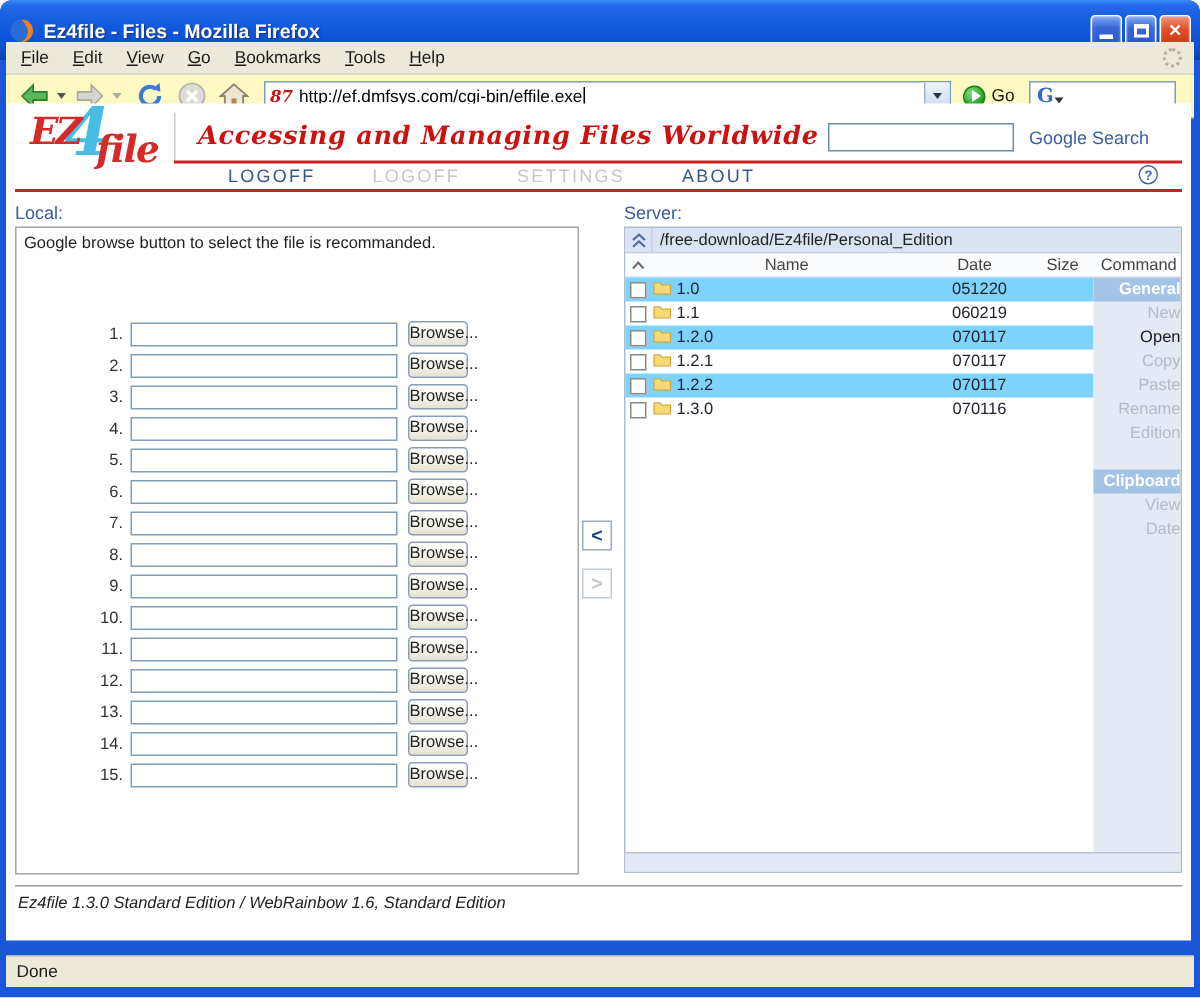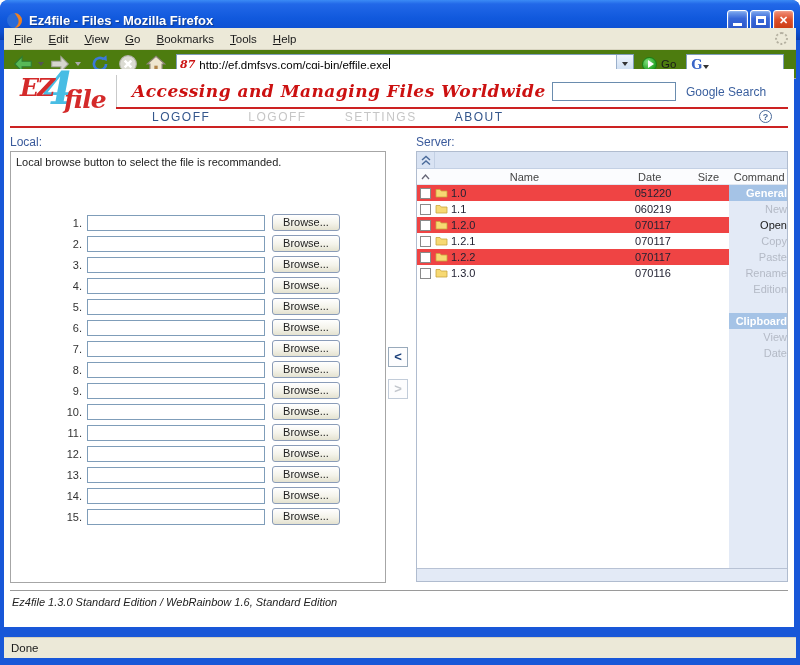--- a/index.html
+++ b/index.html
@@ -27,21 +27,21 @@
 
   
   .menubar { position:absolute; left:4px; top:28px; width:792px; height:22px;
     background:#ece9d8; border-bottom:1px solid #d8d4c0; display:flex; align-items:center; padding:0 2px; }
   .menu-item { padding:3px 8px; color:#1a1a1a; font-size:11.5px; }
   .throbber { position:absolute; right:8px; top:4px; width:13px; height:13px;
     border:2px dotted #b4b0a0; border-radius:50%; }
 
   
   .navbar { position:absolute; left:4px; top:50px; width:792px; height:29px;
-    background:#4d7c0f; border-bottom:1px solid #aca89a; display:flex; align-items:center; padding:0 8px; }
+    background:#fef9c3; border-bottom:1px solid #aca89a; display:flex; align-items:center; padding:0 8px; }
   .tb-btn { display:flex; align-items:center; margin-right:2px; }
   .caret { width:0; height:0; border-left:3px solid transparent; border-right:3px solid transparent;
     border-top:4px solid #555; margin:0 5px 0 2px; }
   .caret.dis { border-top-color:#aaa; }
   .urlbar { display:flex; align-items:center; height:20px; width:458px;
     border:1px solid #7f9db9; background:#fff; margin-left:6px; }
   .url-fav { font-family:"DejaVu Serif", serif; font-style:italic; font-weight:bold;
     color:#cc1111; font-size:11px; padding:0 4px 0 3px; }
   .url-text { flex:1; font-size:11.5px; color:#000; white-space:nowrap; overflow:hidden; display:flex; align-items:flex-end; }
   .caret-bar { width:1px; height:13px; background:#000; margin-left:1px; }
@@ -87,42 +87,42 @@
   .sec-label { position:absolute; top:66px; font-size:12px; color:#3a5a9b; }
   .sec-label.local { left:6px; }
   .sec-label.server { left:412px; }
 
   
   .local-panel { position:absolute; left:6px; top:82px; width:376px; height:432px; border:1px solid #a6a6a6; }
   .hint { position:absolute; left:5px; top:4px; font-size:11px; color:#222; }
   .file-row { position:absolute; left:0; height:21px; display:flex; align-items:center; width:100%; }
   .row-num { width:76px; text-align:right; padding-right:5px; color:#333; font-size:11px; }
   .path-input { width:178px; height:16px; border:1px solid #7f9db9; font-size:11px; padding:0 2px; }
-  .browse-btn { margin-left:7px; width:68px; height:17px; font-size:11px; color:#222;
+  .browse-btn { margin-left:7px; width:40px; height:17px; font-size:11px; color:#222;
     border:1px solid #8a9cb8; border-radius:3px;
     background:linear-gradient(180deg,#ffffff 0%,#f4f3ea 55%,#e4e2d0 100%); text-align:center; line-height:15px; }
 
   
   .xfer { position:absolute; width:20px; height:20px; border:1px solid #c2ccd9; background:#fdfdfe;
     text-align:center; line-height:18px; font-size:13px; font-weight:bold; }
   .xfer.left { left:384px; top:278px; color:#1a3f7a; border-color:#9ab; }
   .xfer.right { left:384px; top:310px; color:#c2c6cc; }
 
   
   .server-panel { position:absolute; left:412px; top:82px; width:372px; height:431px; border:1px solid #b0bccf; }
   .pathbar { position:absolute; left:0; top:0; width:100%; height:17px; background:#d9e3f3;
     border-bottom:1px solid #c3d0e4; display:flex; align-items:center; }
   .chev-cell { width:18px; height:100%; border-right:1px solid #c3d0e4; display:flex; align-items:center; justify-content:center; }
   .path-text { padding-left:5px; font-size:11px; color:#222; }
   .headerrow { position:absolute; left:0; top:17px; width:100%; height:16px; background:#fbfcfe;
     border-bottom:1px solid #e0e6f0; display:flex; align-items:center; color:#444; }
   .hc { text-align:center; font-size:11px; }
   .hc.name { width:180px; } .hc.date { width:72px; } .hc.size { width:46px; } .hc.cmd { width:56px; }
   .srv-row { position:absolute; left:0; width:312px; height:16px; display:flex; align-items:center; }
-  .srv-row.alt { background:#ef4444; }
+  .srv-row.alt { background:#7dd3fc; }
   .cbx { width:11px; height:11px; border:1px solid #8a8a8a; background:#fff; margin:0 4px 0 3px; flex:0 0 auto; }
   .fname { font-size:11px; color:#223; margin-left:3px; flex:1; }
   .fdate { width:72px; text-align:center; font-size:11px; color:#223; margin-left:98px; }
   .fsize { width:40px; font-size:11px; }
   .cmdcol { position:absolute; left:312px; top:33px; width:58px; height:383px; background:#e3eaf6; }
   .cmd-item { height:16px; line-height:16px; padding-left:4px; font-size:11px;text-align:right; }
   .cmd-item.header { background:#a5c3e6; color:#fff; font-weight:bold; }
   .cmd-item.disabled { color:#b4bac6; }
   .cmd-item.enabled { color:#1a1a1a; }
   .srv-bottom { position:absolute; left:0; bottom:0; width:100%; height:13px; background:#e3eaf6; border-top:1px solid #b8c2d4; }
@@ -241,21 +241,21 @@
         <span class="on">LOGOFF</span>
         <span class="off">LOGOFF</span>
         <span class="off">SETTINGS</span>
         <span class="on">ABOUT</span>
       </div>
     <div class="help-circle">?</div>
     <div class="redline2"></div>
 
     <div class="sec-label local">Local:</div>
     <div class="local-panel">
-      <div class="hint">Local browse button to select the file is recommanded.</div>
+      <div class="hint">Google browse button to select the file is recommanded.</div>
       <div id="local-rows">
           <div class="file-row" style="top: 60px;">
             <span class="row-num">1.</span>
             <input class="path-input" style="">
             <span class="browse-btn">Browse...</span>
           </div>
           <div class="file-row" style="top: 81px;">
             <span class="row-num">2.</span>
             <input class="path-input" style="">
             <span class="browse-btn">Browse...</span>
@@ -332,20 +332,21 @@
     <div class="xfer right">&gt;</div>
 
     <div class="sec-label server">Server:</div>
     <div class="server-panel">
       <div class="pathbar">
         <span class="chev-cell">
           <svg width="10" height="11" viewBox="0 0 10 11">
               <path d="M1 5 L5 1.5 L9 5 M1 9.5 L5 6 L9 9.5" stroke="#4a6a9a" stroke-width="1.4" fill="none"></path>
             </svg>
         </span>
+        <span class="path-text">/free-download/Ez4file/Personal_Edition</span>
       </div>
       <div class="headerrow">
         <span class="chev-cell" style="border-right:none;">
           <svg width="9" height="6" viewBox="0 0 9 6">
               <path d="M1 5 L4.5 1 L8 5" stroke="#667" stroke-width="1.3" fill="none"></path>
             </svg>
         </span>
         <span class="hc name">Name</span>
         <span class="hc date">Date</span>
         <span class="hc size">Size</span>

